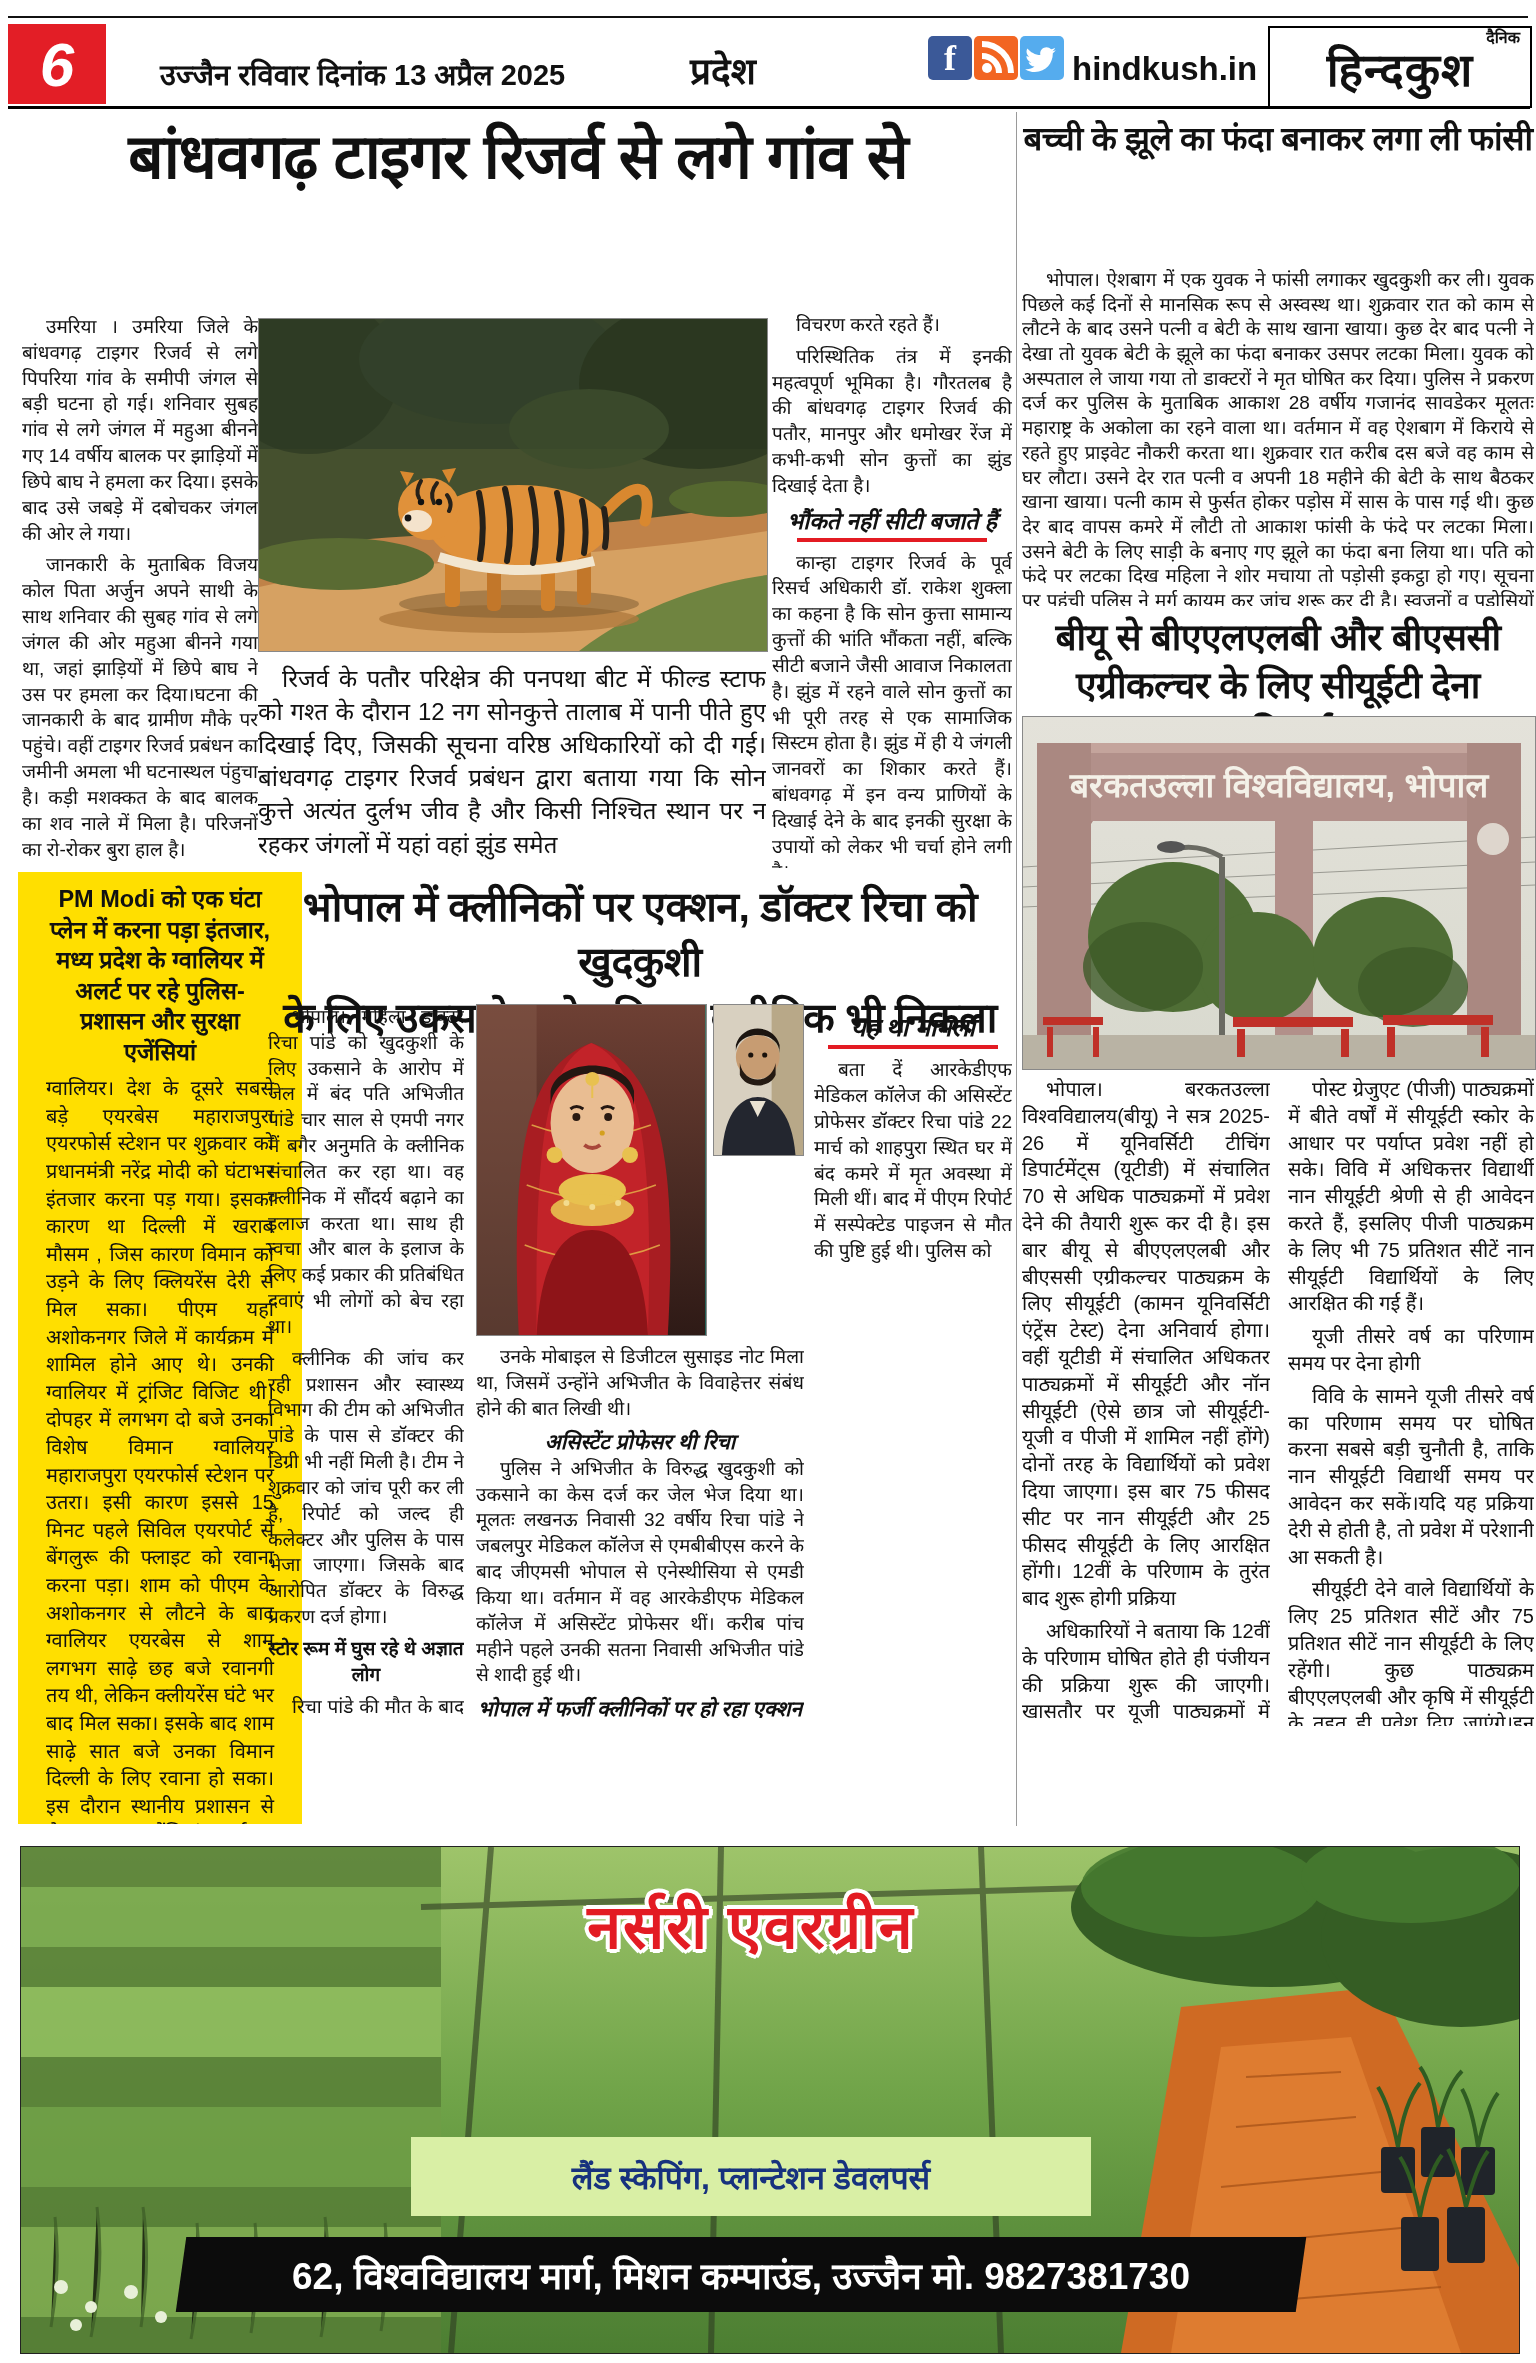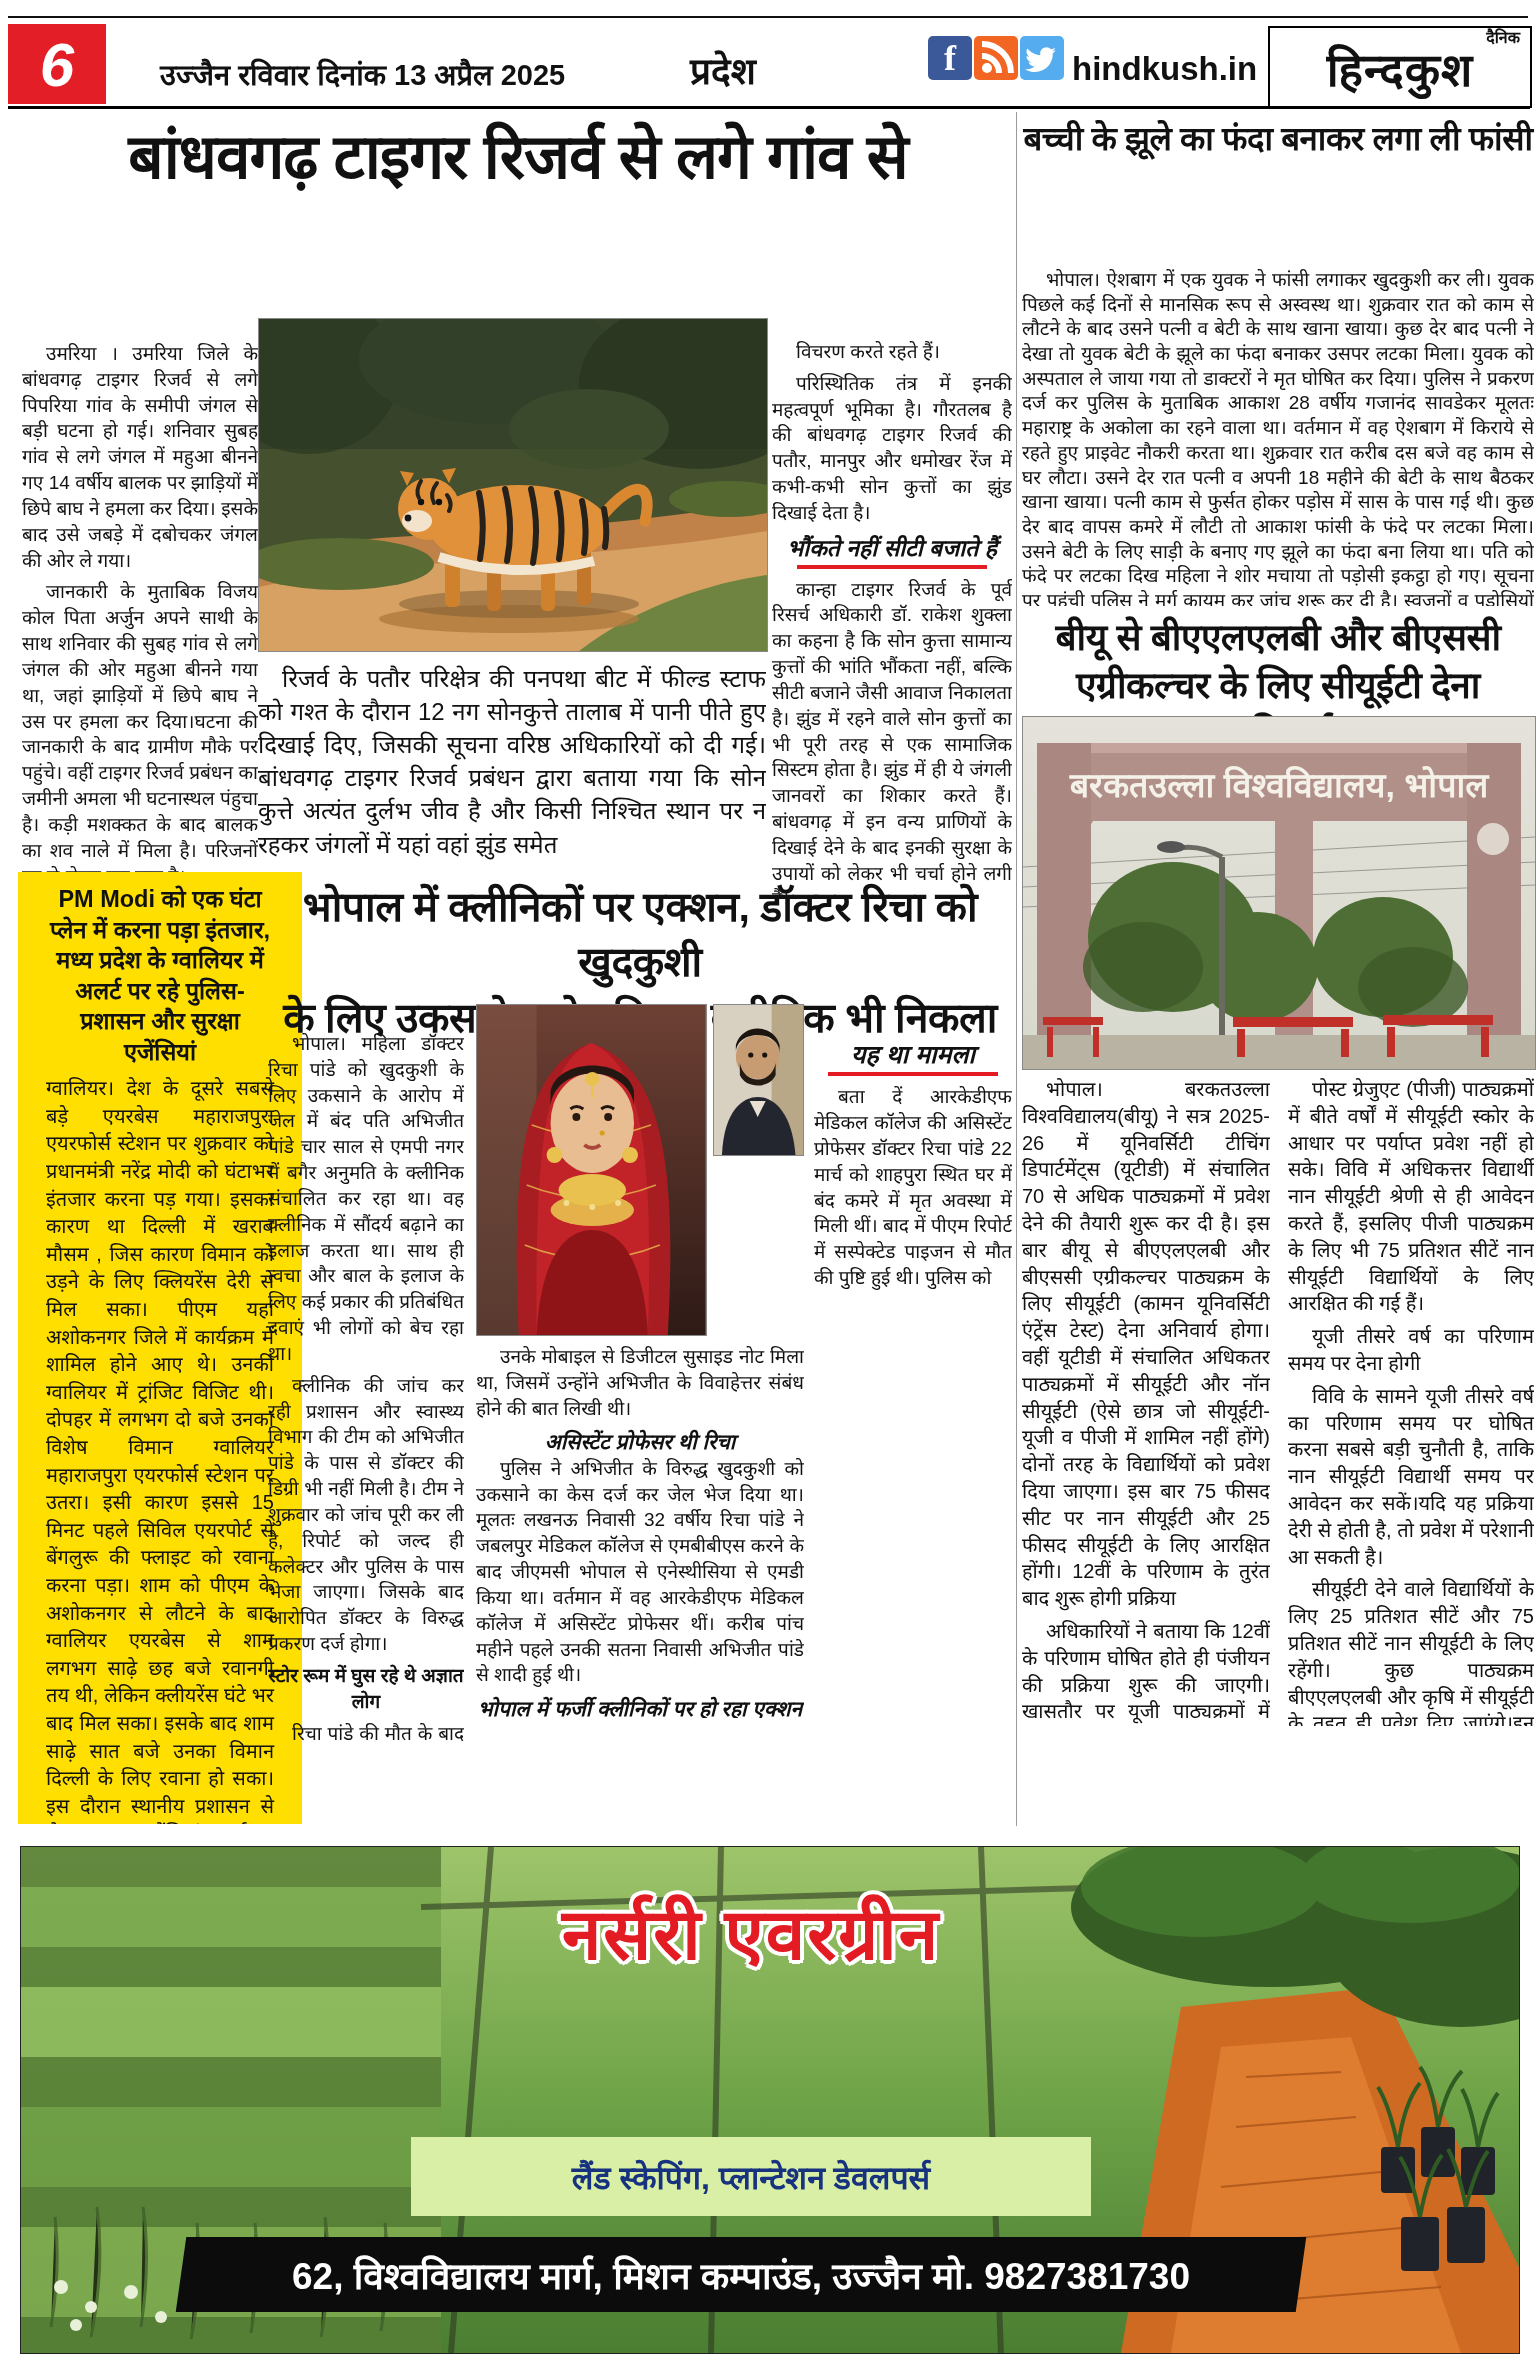--- a/index.html
+++ b/index.html
@@ -4,21 +4,21 @@
 <style>
   html,body{margin:0;padding:0;background:#e8e8e8;}
   #page{position:relative;width:1536px;height:2363px;background:#fff;
     font-family:"Liberation Sans","DejaVu Sans",sans-serif;color:#111;overflow:hidden;}
   .abs{position:absolute;}
   .b{font-weight:bold;}
   .ctr{text-align:center;}
   .just{text-align:justify;}
   .col{overflow:hidden;}
   .col p{margin:0 0 6px 0;text-indent:24px;}
-  .body19{font-size:19px;line-height:1.36;margin-top:27px;}
+  .body19{font-size:19px;line-height:1.36;}
   .body20{font-size:19.5px;line-height:1.38;}
   .rule-red{height:0;border-bottom:4px solid #e31b23;margin:2px auto 8px auto;}
   .subhead{font-weight:bold;font-style:italic;font-size:23px;text-align:center;line-height:1.25;margin:8px 0 0 0 !important;text-indent:0 !important;}
   .photo{background:#14b8a6;border:1px solid #888;overflow:hidden;}
   .photo svg{display:block;width:100%;height:100%;}
   .hl-main{font-size:62px;font-weight:900;line-height:1.44;text-align:center;letter-spacing:-1px;}
   .hl-mid{font-size:41px;font-weight:900;line-height:1.35;text-align:center;letter-spacing:-.5px;}
   .hl-right{font-size:33px;font-weight:900;line-height:1.4;text-align:center;letter-spacing:-.5px;}
   .vline{width:0;border-left:1px solid #9a9a9a;}
   .hline{height:0;border-top:3px solid #000;}
@@ -358,21 +358,21 @@
       <g fill="#355d24">
           <ellipse cx="1250" cy="60" rx="200" ry="80"></ellipse>
           <ellipse cx="1440" cy="90" rx="140" ry="90"></ellipse>
         </g>
       <g fill="#467a30" opacity=".9">
           <ellipse cx="1180" cy="40" rx="120" ry="50"></ellipse>
           <ellipse cx="1390" cy="30" rx="110" ry="46"></ellipse>
         </g>
     </svg>
 
-    <div class="abs ctr" style="left:280px;top:36px;width:900px;font-size:71px;font-weight:900;color:#e31b23;letter-spacing:2px;
+    <div class="abs ctr" style="left:280px;top:36px;width:900px;font-size:61px;font-weight:900;color:#e31b23;letter-spacing:2px;
          text-shadow:-4px 0 0 #fff,4px 0 0 #fff,0 -4px 0 #fff,0 4px 0 #fff,-3px -3px 0 #fff,3px 3px 0 #fff,-3px 3px 0 #fff,3px -3px 0 #fff;">नर्सरी एवरग्रीन</div>
 
     <div class="abs ctr" style="left:390px;top:290px;width:680px;background:#d9efa5;padding:18px 0;
          font-size:32px;font-weight:900;color:#17327e;">
       <span>लैंड स्केपिंग, प्लान्टेशन डेवलपर्स</span>
     </div>
 
     <div class="abs ctr" style="left:160px;top:390px;width:1120px;background:#0c0c0c;padding:12px 0;
          transform:skewX(-8deg);font-size:37px;font-weight:900;color:#fff;">
       <span style="display:inline-block;transform:skewX(8deg);">62, विश्वविद्यालय मार्ग, मिशन कम्पाउंड, उज्जैन मो. 9827381730</span>

